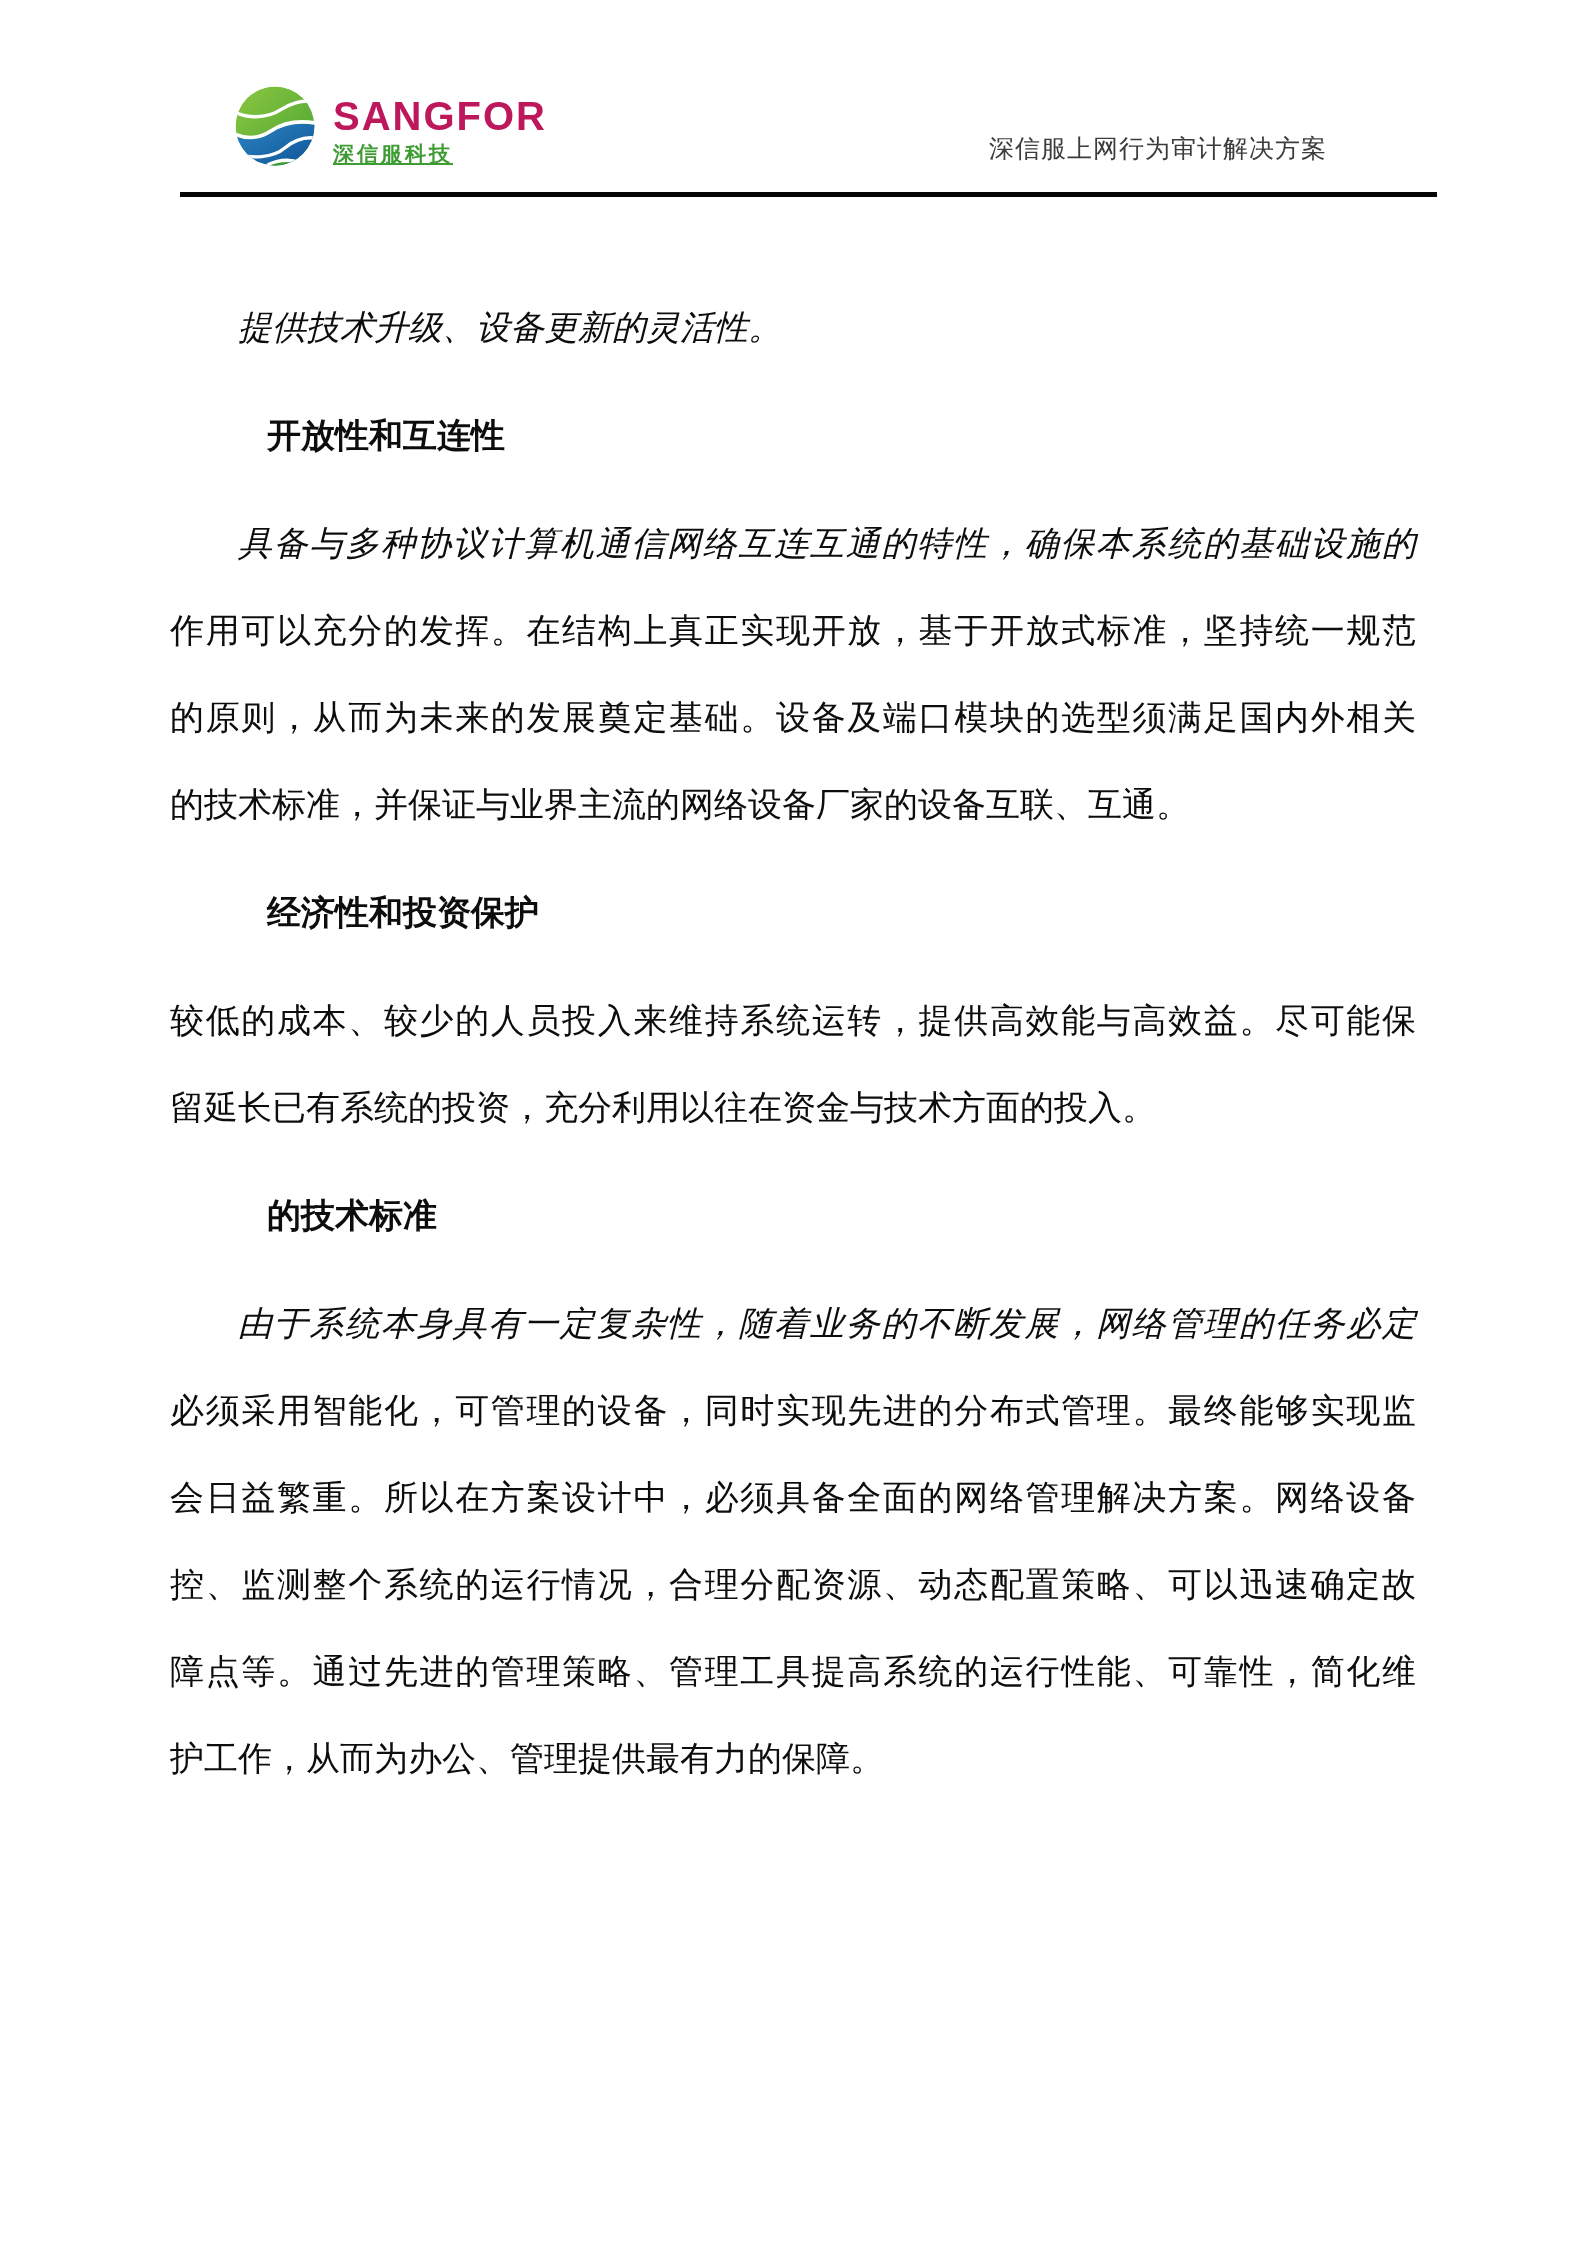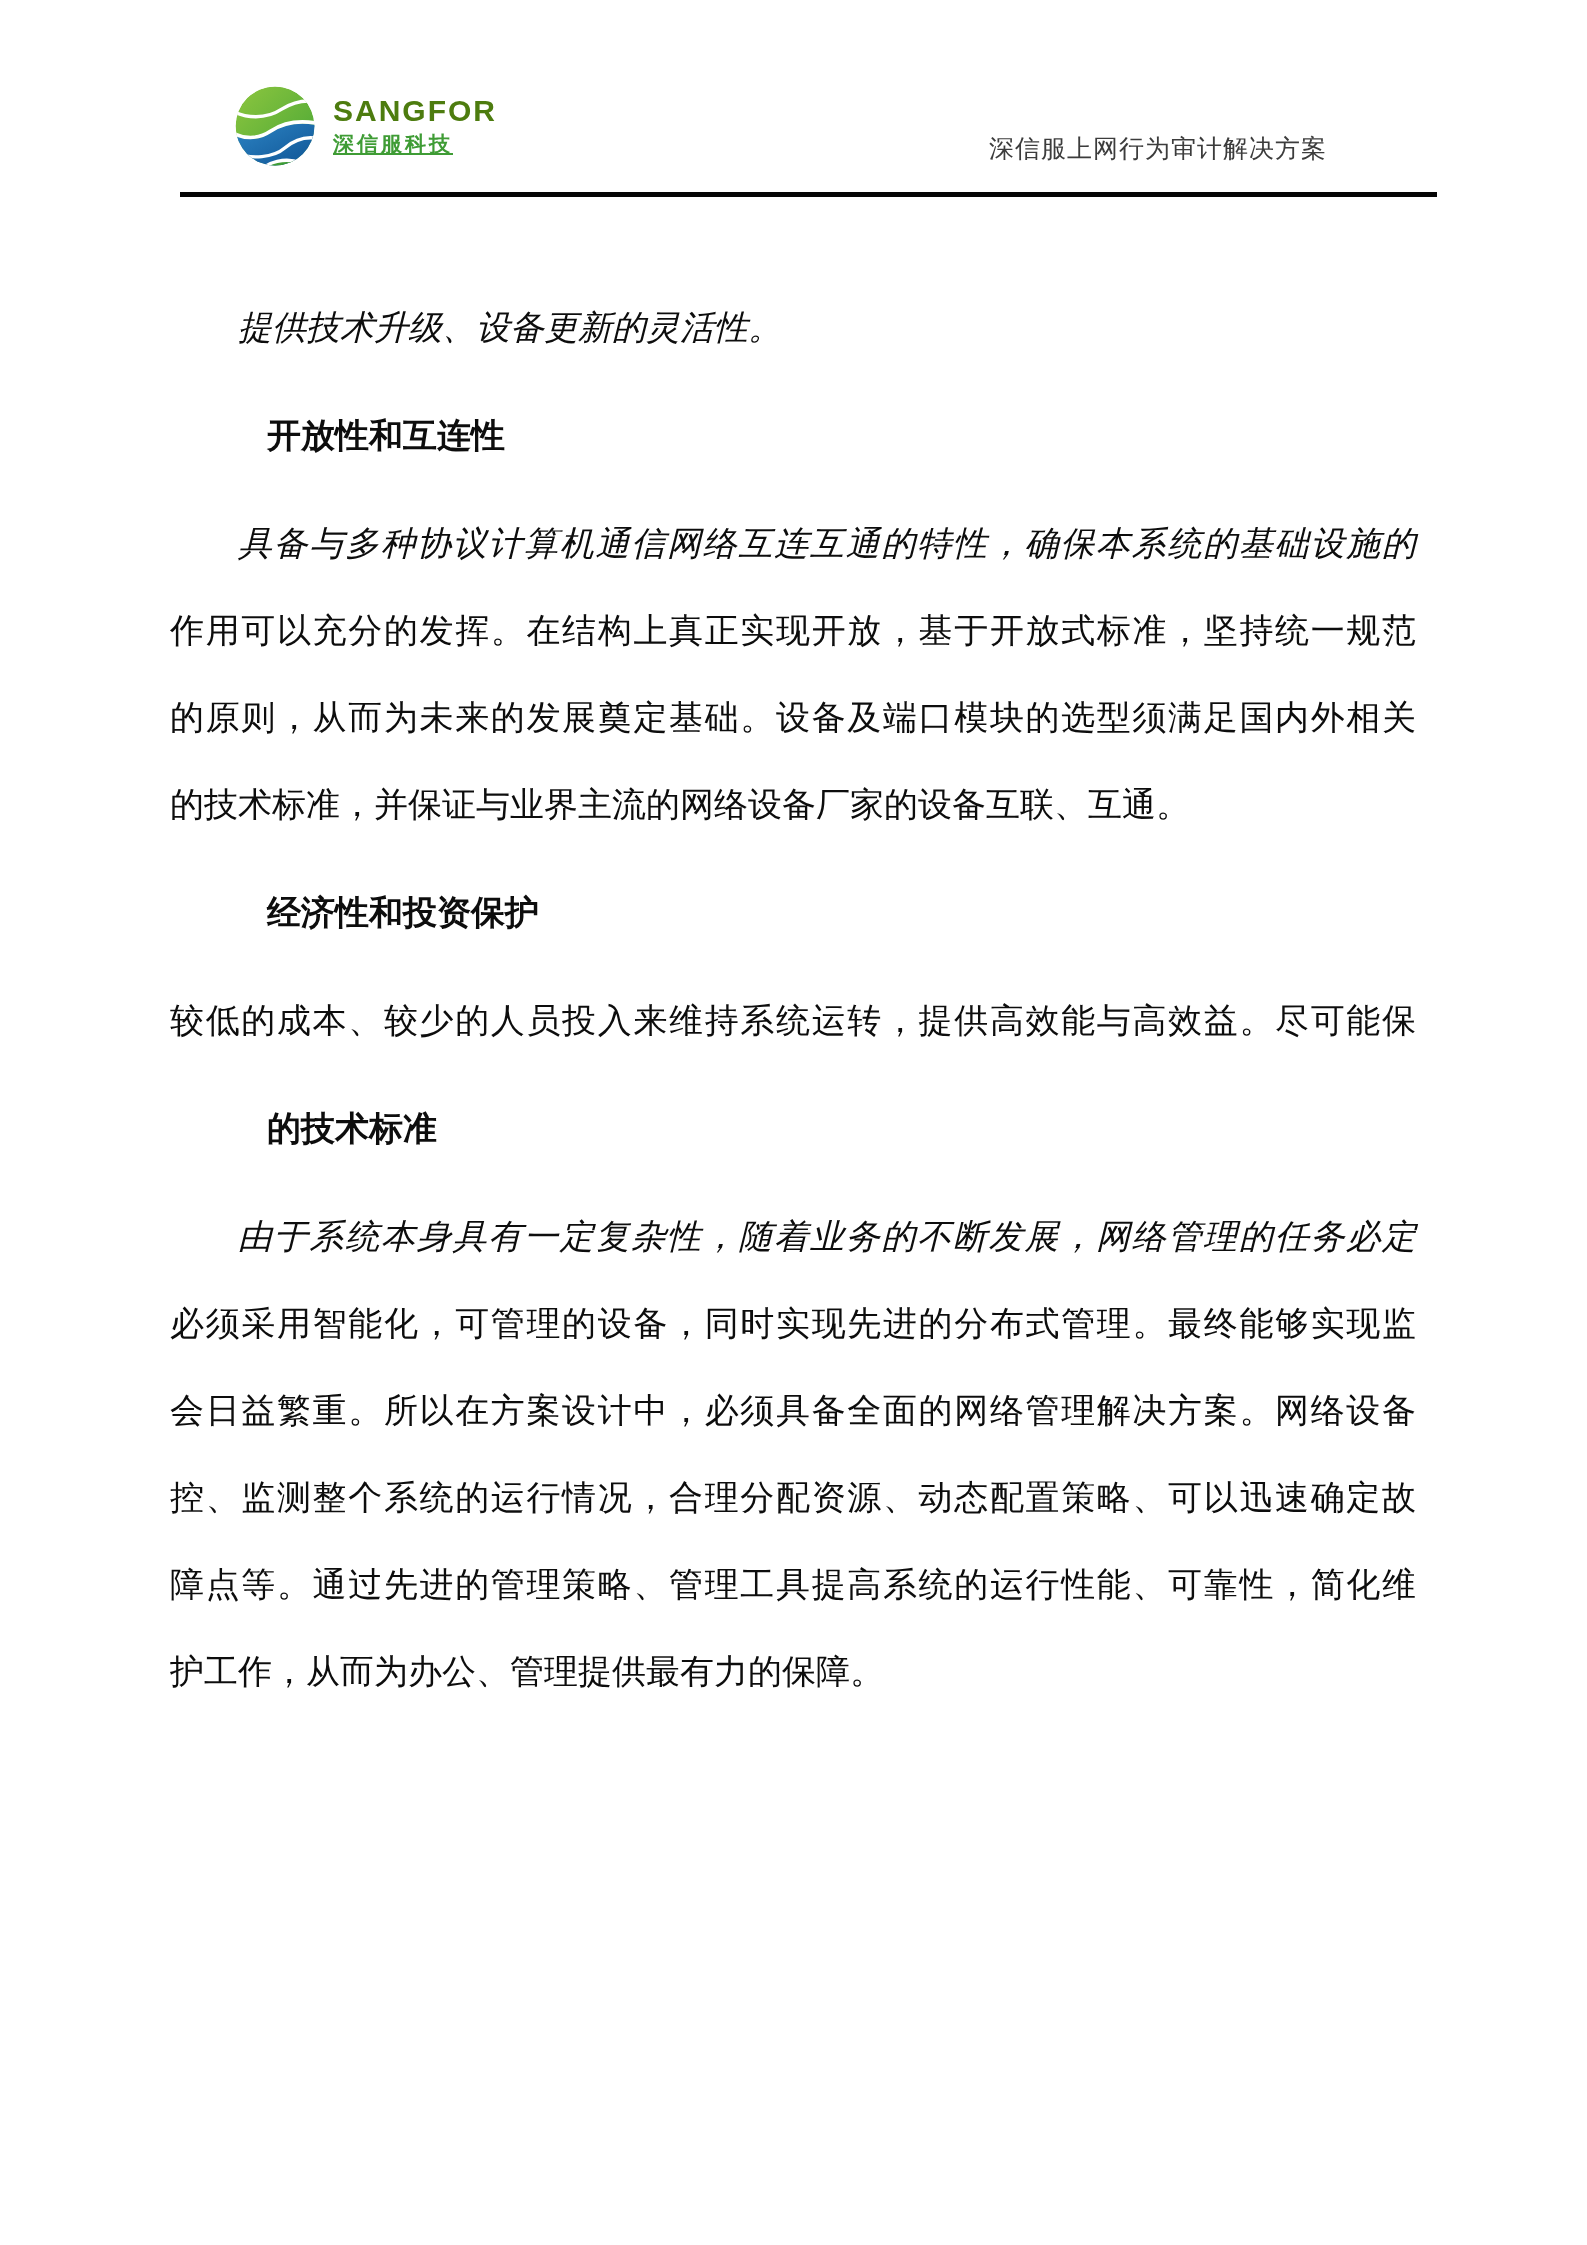--- a/index.html
+++ b/index.html
@@ -4,21 +4,21 @@
 <style>
   html,body{margin:0;padding:0;background:#9a9a9a;}
   .page{
     position:relative;width:1587px;height:2245px;margin:0 auto;background:#ffffff;
     font-family:"Liberation Sans","DejaVu Sans",sans-serif;overflow:hidden;
   }
   
   .logo{position:absolute;left:233px;top:84px;display:flex;align-items:flex-start;}
   .globe{width:84px;height:84px;display:block;}
   .logo-text{margin-left:16px;padding-top:12px;}
-  .brand{font-size:30px;font-weight:bold;color:#4d7c0f;letter-spacing:2px;line-height:1;}
+  .brand{font-size:40px;font-weight:bold;color:#be185d;letter-spacing:2px;line-height:1;}
   .brand-cn{font-size:21px;font-weight:bold;color:#3f9c35;letter-spacing:3px;margin-top:7px;line-height:1;text-decoration:underline;}
   .doc-title{position:absolute;top:132px;right:260px;font-size:25px;color:#3c3c3c;letter-spacing:1px;}
   .rule{position:absolute;left:180px;top:192px;width:1257px;height:5px;background:#050505;}
   
   .body{
     position:absolute;left:170px;top:263px;width:1246px;
     font-size:34px;color:#0d0d0d;
   }
   .block{margin:21px 0;}
   .line{line-height:87px;}
@@ -74,20 +74,21 @@
       <div class="block heading">开放性和互连性</div>
       <div class="block">
         <div class="line just indent">具备与多种协议计算机通信网络互连互通的特性，确保本系统的基础设施的</div>
         <div class="line just">作用可以充分的发挥。在结构上真正实现开放，基于开放式标准，坚持统一规范</div>
         <div class="line just">的原则，从而为未来的发展奠定基础。设备及端口模块的选型须满足国内外相关</div>
         <div class="line end">的技术标准，并保证与业界主流的网络设备厂家的设备互联、互通。</div>
       </div>
       <div class="block heading">经济性和投资保护</div>
       <div class="block">
         <div class="line just">较低的成本、较少的人员投入来维持系统运转，提供高效能与高效益。尽可能保</div>
+        <div class="line end">留延长已有系统的投资，充分利用以往在资金与技术方面的投入。</div>
       </div>
       <div class="block heading">的技术标准</div>
       <div class="block">
         <div class="line just indent">由于系统本身具有一定复杂性，随着业务的不断发展，网络管理的任务必定</div>
         <div class="line just">必须采用智能化，可管理的设备，同时实现先进的分布式管理。最终能够实现监</div>
         <div class="line just">会日益繁重。所以在方案设计中，必须具备全面的网络管理解决方案。网络设备</div>
         <div class="line just">控、监测整个系统的运行情况，合理分配资源、动态配置策略、可以迅速确定故</div>
         <div class="line just">障点等。通过先进的管理策略、管理工具提高系统的运行性能、可靠性，简化维</div>
         <div class="line end">护工作，从而为办公、管理提供最有力的保障。</div>
       </div>

